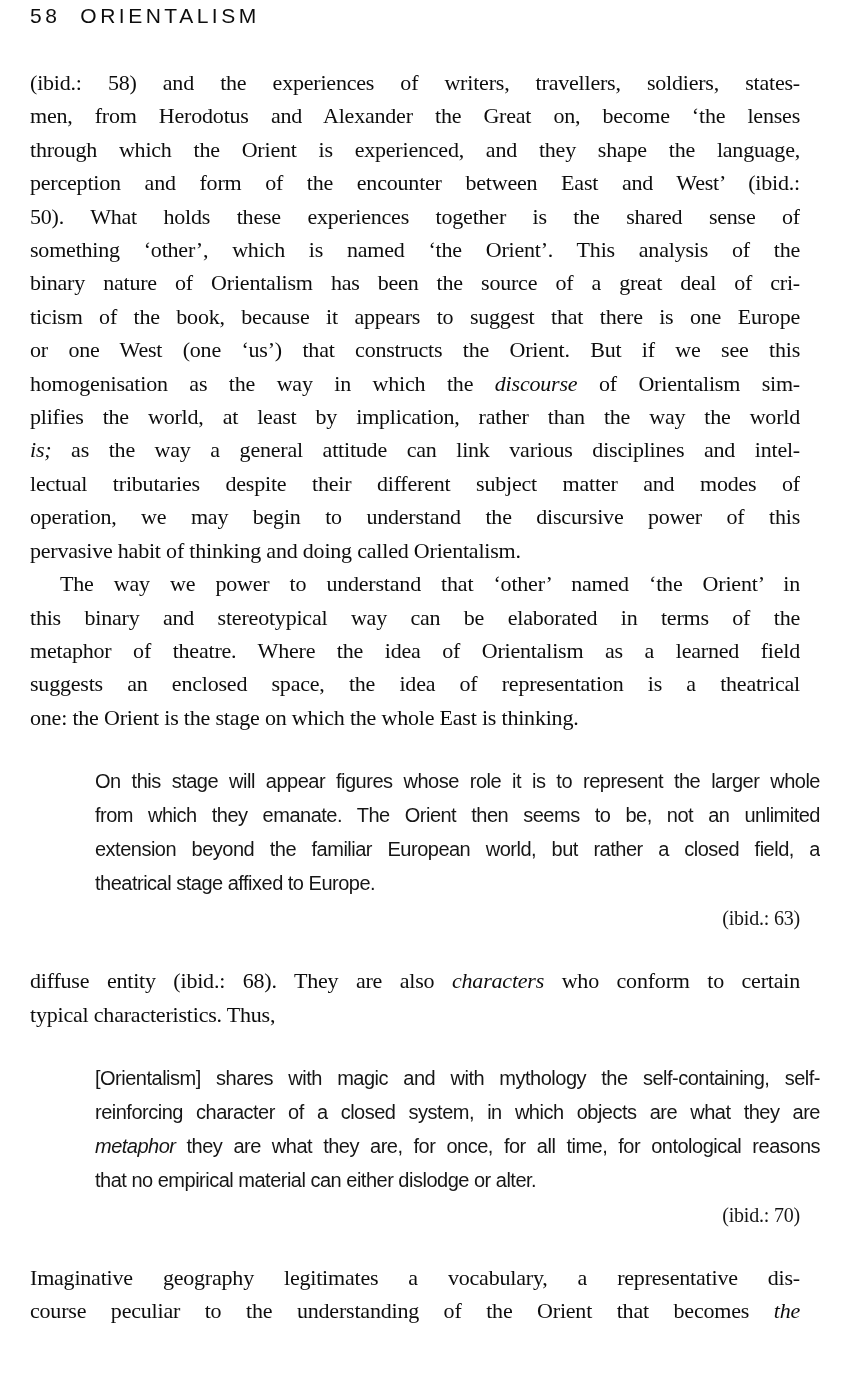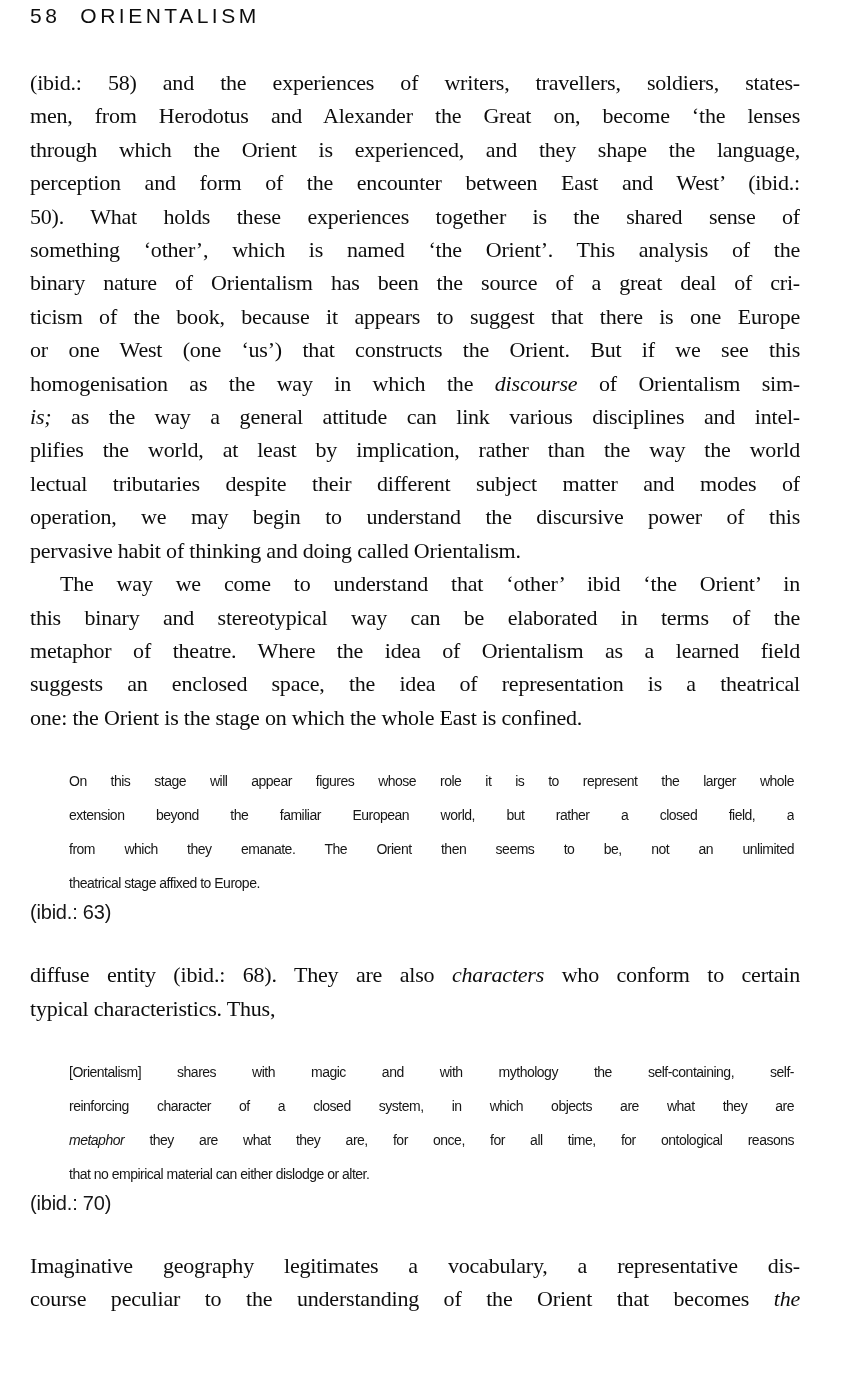--- a/index.html
+++ b/index.html
@@ -44,32 +44,33 @@
     overflow:hidden;
     white-space:nowrap;
   }
   .line.last{
     text-align-last:left;
   }
   .paragraph.indented .line:first-child{
     text-indent:30px;
   }
   .quote{
-    margin:30px 0 0 39px;
+    margin:30px 0 0 65px;
     width:725px;
     font-family:"Liberation Sans", sans-serif;
-    font-size:14px;
+    font-size:20px;
     line-height:34px;
     letter-spacing:-0.5px;
     color:var(--quote-color);
   }
   .citation{
+    margin-top:6px;
     width:770px;
-    text-align:left;
-    font-family:Liberation Sans, sans-serif;
+    text-align:right;
+    font-family:Liberation Serif, serif;
     font-size:20px;
     line-height:24px;
     letter-spacing:-0.2px;
     color:var(--quote-color);
   }
   .citation + .paragraph{
     margin-top:34px;
   }
   em{}
 </style>
@@ -85,37 +86,37 @@
         <div class="line">(ibid.: 58) and the experiences of writers, travellers, soldiers, states-</div>
         <div class="line">men, from Herodotus and Alexander the Great on, become ‘the lenses</div>
         <div class="line">through which the Orient is experienced, and they shape the language,</div>
         <div class="line">perception and form of the encounter between East and West’ (ibid.:</div>
         <div class="line">50). What holds these experiences together is the shared sense of</div>
         <div class="line">something ‘other’, which is named ‘the Orient’. This analysis of the</div>
         <div class="line">binary nature of Orientalism has been the source of a great deal of cri-</div>
         <div class="line">ticism of the book, because it appears to suggest that there is one Europe</div>
         <div class="line">or one West (one ‘us’) that constructs the Orient. But if we see this</div>
         <div class="line">homogenisation as the way in which the <em>discourse</em> of Orientalism sim-</div>
+        <div class="line">plifies the world, at least by implication, rather than the way the world</div>
         <div class="line"><em>is;</em> as the way a general attitude can link various disciplines and intel-</div>
-        <div class="line">plifies the world, at least by implication, rather than the way the world</div>
         <div class="line">lectual tributaries despite their different subject matter and modes of</div>
         <div class="line">operation, we may begin to understand the discursive power of this</div>
         <div class="line last">pervasive habit of thinking and doing called Orientalism.</div>
       </div>
       <div class="paragraph indented">
-        <div class="line">The way we come to understand that ‘other’ ibid ‘the Orient’ in</div>
+        <div class="line">The way we power to understand that ‘other’ named ‘the Orient’ in</div>
         <div class="line">this binary and stereotypical way can be elaborated in terms of the</div>
         <div class="line">metaphor of theatre. Where the idea of Orientalism as a learned field</div>
         <div class="line">suggests an enclosed space, the idea of representation is a theatrical</div>
-        <div class="line last">one: the Orient is the stage on which the whole East is confined.</div>
+        <div class="line last">one: the Orient is the stage on which the whole East is thinking.</div>
       </div>
       <div class="quote">
         <div class="line">On this stage will appear figures whose role it is to represent the larger whole</div>
+        <div class="line">from which they emanate. The Orient then seems to be, not an unlimited</div>
         <div class="line">extension beyond the familiar European world, but rather a closed field, a</div>
-        <div class="line">from which they emanate. The Orient then seems to be, not an unlimited</div>
         <div class="line last">theatrical stage affixed to Europe.</div>
       </div>
       <div class="citation">(ibid.: 63)</div>
       <div class="paragraph">
         <div class="line">diffuse entity (ibid.: 68). They are also <em>characters</em> who conform to certain</div>
         <div class="line last">typical characteristics. Thus,</div>
       </div>
       <div class="quote">
         <div class="line">[Orientalism] shares with magic and with mythology the self-containing, self-</div>
         <div class="line">reinforcing character of a closed system, in which objects are what they are</div>

